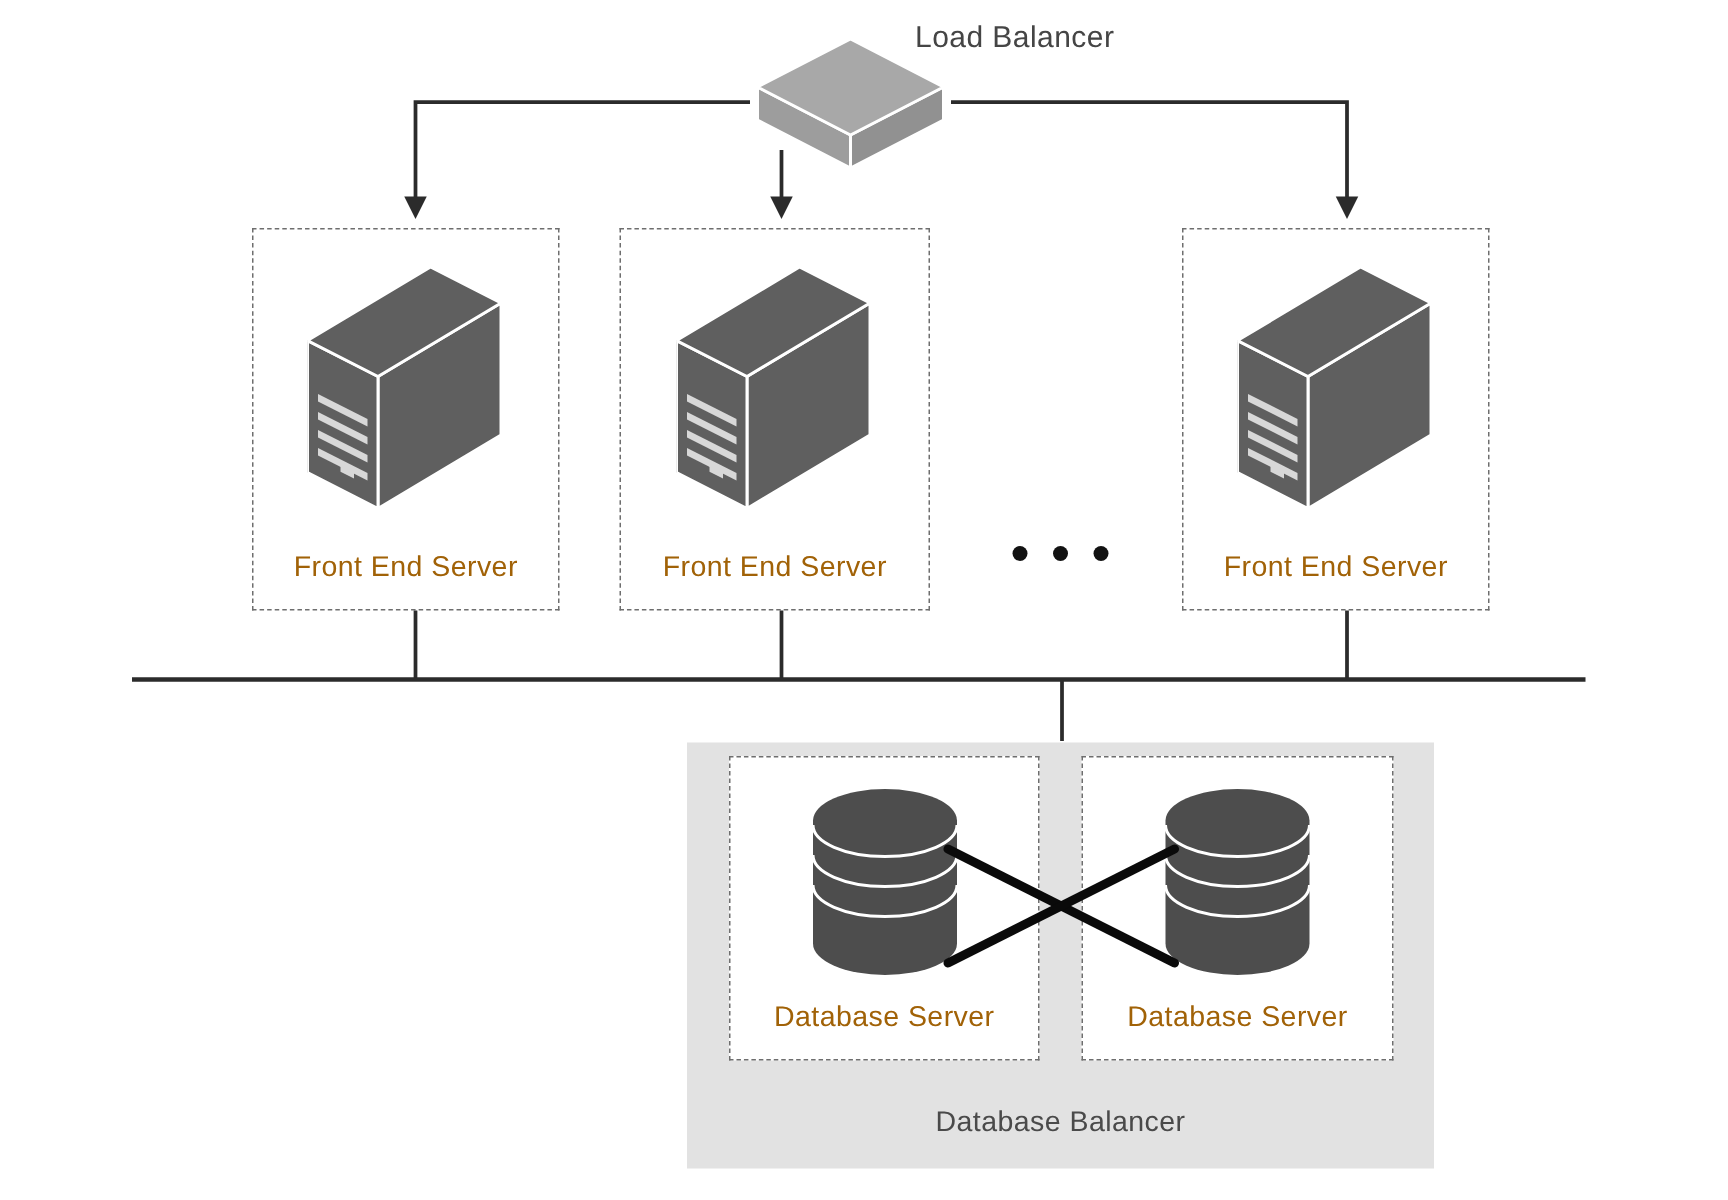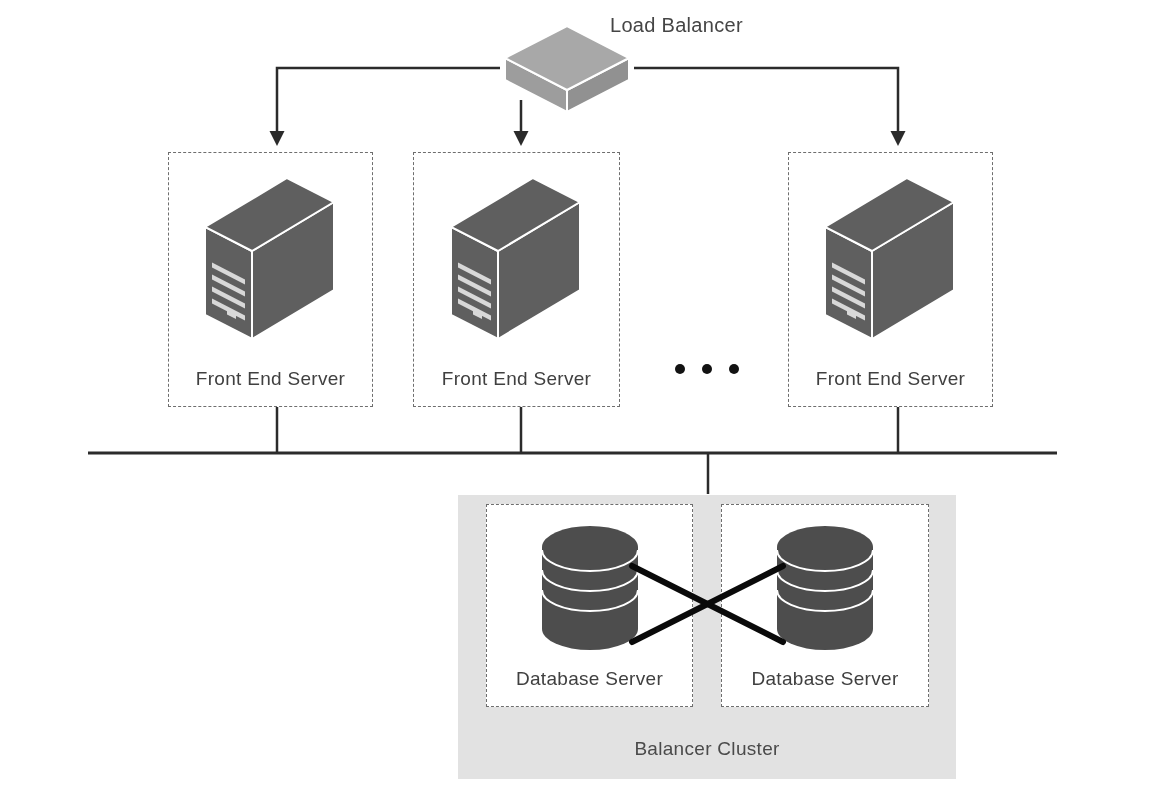--- a/index.html
+++ b/index.html
@@ -15,21 +15,21 @@
     background: #ffffff;
     overflow: hidden;
   }
   .node-label {
     position: absolute;
     left: 50%;
     transform: translateX(-50%);
     bottom: 16px;
     font-size: 19px;
     letter-spacing: 0.3px;
-    color: #404040;
+    color: #a16207;
     white-space: nowrap;
   }
   .lb-label {
     position: absolute;
     left: 610px;
     top: 14px;
     font-size: 20px;
     letter-spacing: 0.3px;
     color: #454545;
     white-space: nowrap;
@@ -167,21 +167,21 @@
         <polygon points="7,96.6 40,113.4 40,118.4 7,101.6" fill="#d8d8d8"></polygon>
         <polygon points="7,108.6 40,125.4 40,130.4 7,113.6" fill="#d8d8d8"></polygon>
         <polygon points="7,120.6 40,137.4 40,142.4 7,125.6" fill="#d8d8d8"></polygon>
         <polygon points="22,132.5 31,137 31,141 22,136.5" fill="#d8d8d8"></polygon>
       </svg>
     </div>
     <div class="node-label">Front End Server</div>
   </div>
 
   <div class="db-cluster">
-    <div class="cluster-label">Balancer Cluster</div>
+    <div class="cluster-label">Database Balancer</div>
   </div>
 
   <div class="db-box db-box-1">
     <div class="db-icon">
       <svg width="100" height="126" viewBox="0 0 100 126">
         <path d="M2,22 A48,21 0 0 1 98,22 L98,104 A48,21 0 0 1 2,104 Z" fill="#4d4d4d"></path>
         <path d="M2,25 A48,21 0 0 0 98,25" fill="none" stroke="#ffffff" stroke-width="2"></path>
         <path d="M2,45 A48,21 0 0 0 98,45" fill="none" stroke="#ffffff" stroke-width="2"></path>
         <path d="M2,65 A48,21 0 0 0 98,65" fill="none" stroke="#ffffff" stroke-width="2"></path>
       </svg>

